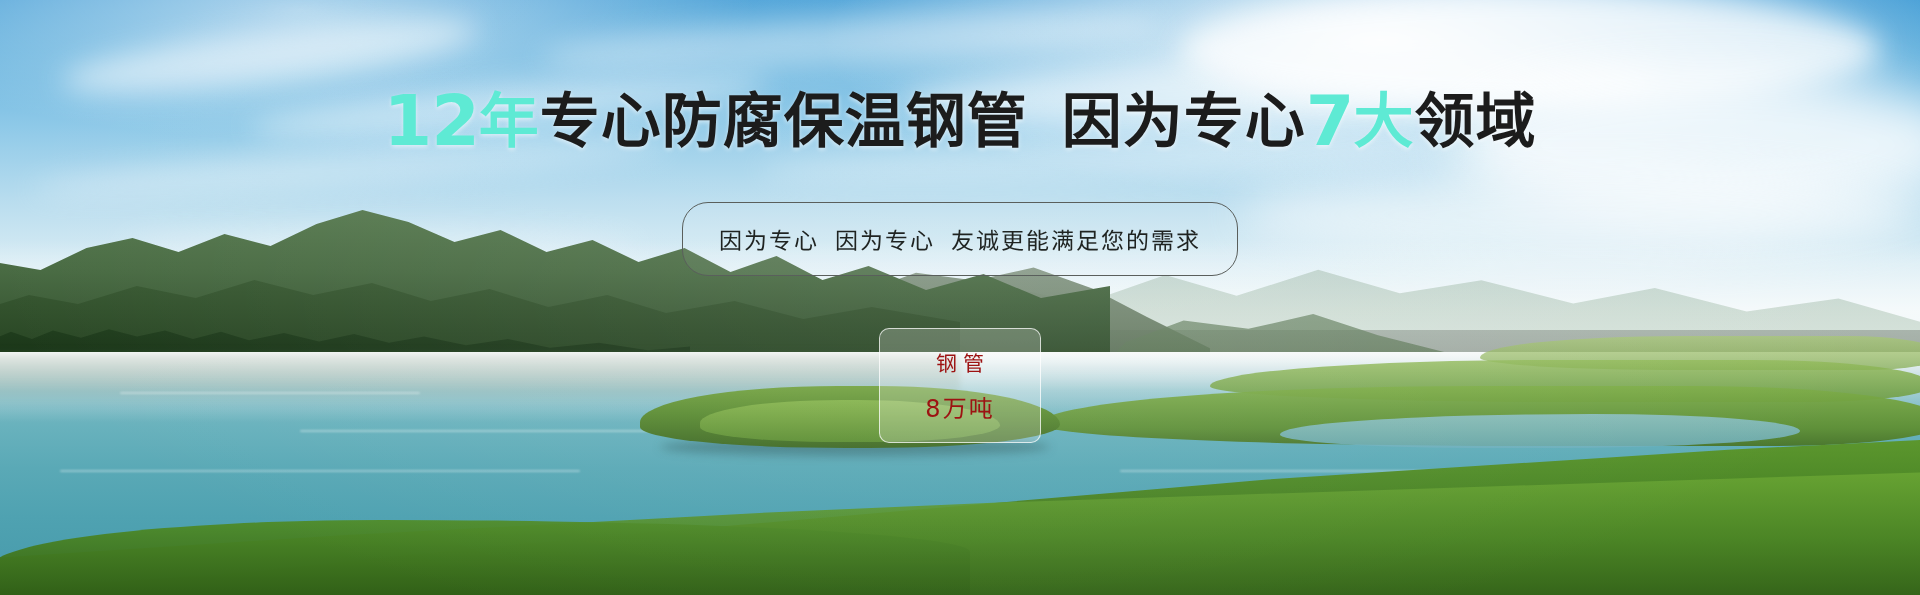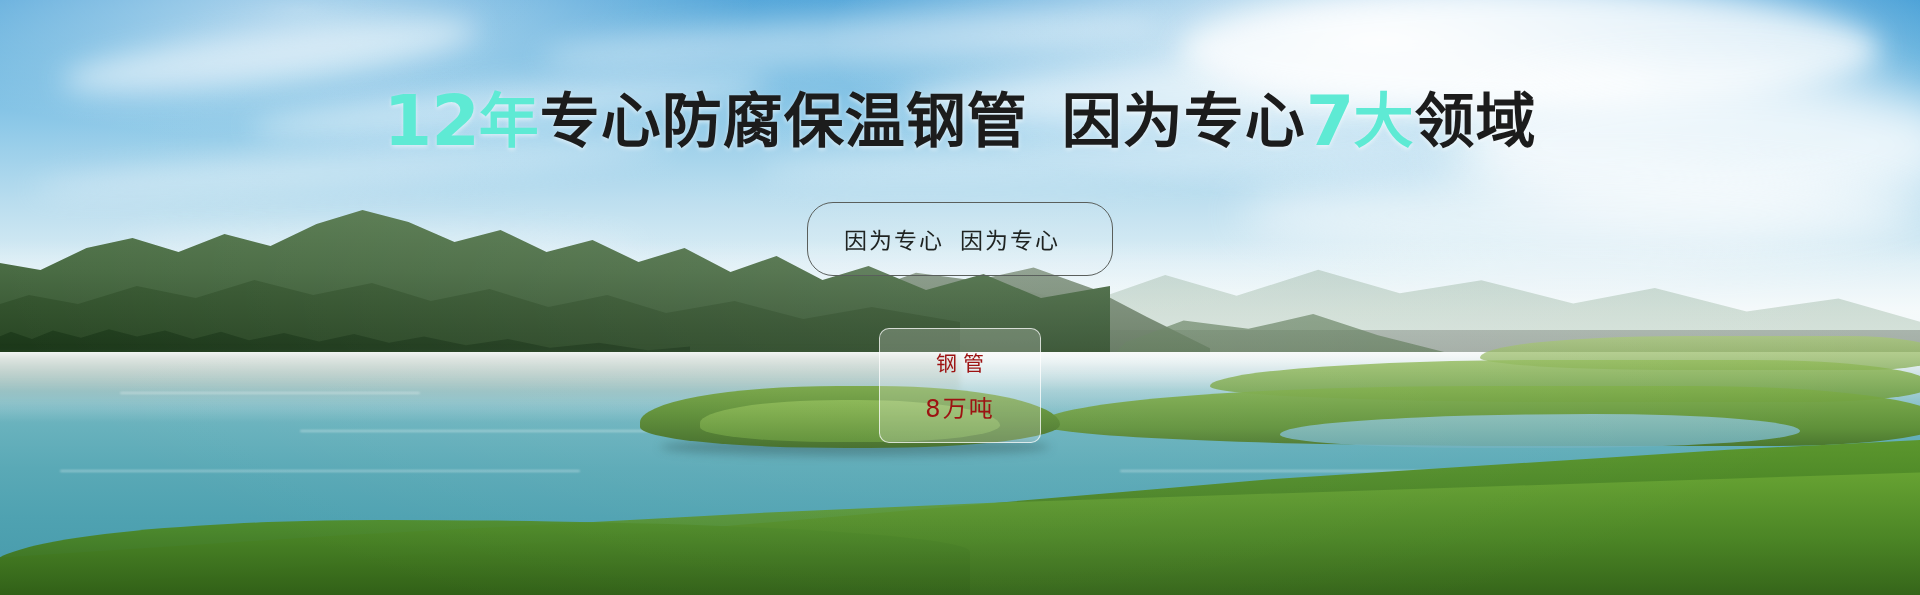--- a/index.html
+++ b/index.html
@@ -293,20 +293,21 @@
 
     <div class="headline">
       <span class="red num">12</span><span class="red">年</span><span>专心防腐保温钢管</span><span class="gap"></span><span>因为专心</span><span class="red num">7</span><span class="red">大</span><span>领域</span>
     </div>
 
     <div class="pill">
       <span>因为专心</span>
       <span class="sp"></span>
       <span>因为专心</span>
       <span class="sp"></span>
+      <span>友诚更能满足您的需求</span>
     </div>
 
     <div class="cards">
 
       <div class="card">
         <div class="ttl">钢管</div>
         <div class="val"><span>8万吨</span></div>
       </div>
 
 

